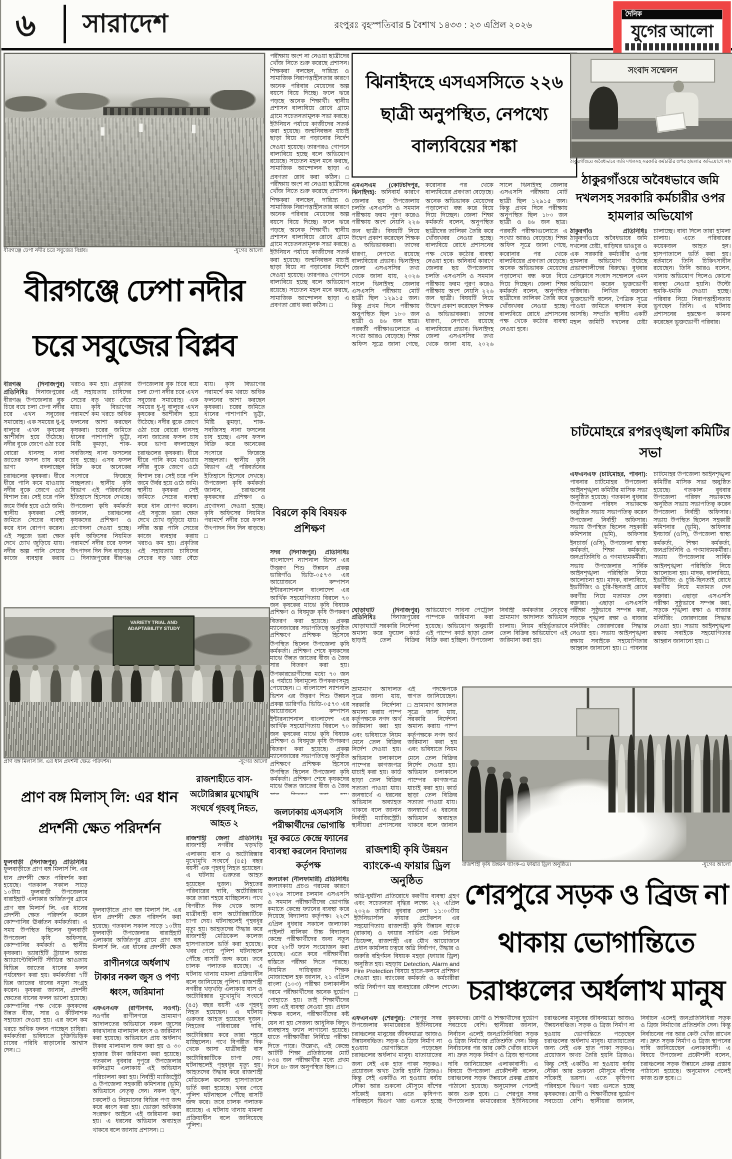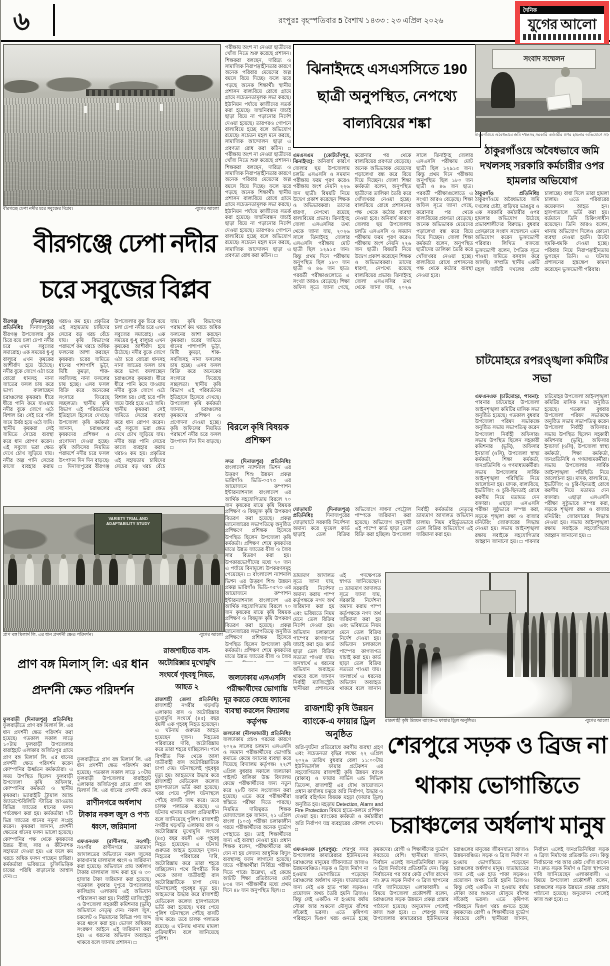--- a/index.html
+++ b/index.html
@@ -6,21 +6,21 @@
   .page{position:relative;width:610px;height:966px;margin:0 auto;background:#fcfcf9;
         font-family:"Liberation Sans",sans-serif;color:#161616;overflow:hidden;
         border-left:1px solid #8a8a82;border-right:1px solid #b5b5ad;}
   .abs{position:absolute;}
   
   .hdr{position:absolute;left:0;top:0;width:610px;height:40px;border-bottom:2px solid #0a0a0a;background:#fcfcf9;}
   .pagenum{position:absolute;left:12px;top:1px;font-size:26px;font-weight:bold;}
   .hdr-div{position:absolute;left:52px;top:4px;width:2px;height:32px;background:#0a0a0a;}
   .section{position:absolute;left:68px;top:4px;font-size:21px;font-weight:bold;letter-spacing:.5px;}
   .dateline-top{position:absolute;left:252px;top:15px;width:216px;text-align:center;font-size:7.5px;color:#222;}
-  .masthead{position:absolute;right:2px;top:1px;width:84px;height:37px;border:5px solid #ef4444;background:#fff;overflow:hidden;}
+  .masthead{position:absolute;right:2px;top:1px;width:84px;height:37px;border:7px solid #ef4444;background:#fff;overflow:hidden;}
   .mast-top{height:8px;background:#0a0a0a;color:#fff;font-size:5.5px;line-height:8px;padding-left:3px;font-weight:bold;}
   .mast-title{font-size:14px;font-weight:bold;text-align:center;line-height:20px;letter-spacing:-.5px;}
   .mast-tag{height:6px;background:repeating-linear-gradient(90deg,#333 0 3px,transparent 3px 5px);margin:0 3px;}
   
   .tiny{font-size:5px;line-height:6.3px;text-align:justify;color:#1c1c1c;overflow:hidden;
         -webkit-text-size-adjust:none;}
   .tiny b{font-weight:bold;}
   .cols2{column-count:2;column-gap:5px;}
   .cols3{column-count:3;column-gap:5px;}
   .cols4{column-count:4;column-gap:5px;}
@@ -89,61 +89,62 @@
   .photoF .crowd i:nth-child(4n){background:#5b5b52;height:94%;}
 </style>
 </head>
 <body>
 
 <div class="page">
 
   <div class="hdr">
     <div class="pagenum">৬</div>
     <div class="hdr-div"></div>
+    <div class="section">সারাদেশ</div>
     <div class="dateline-top">রংপুরঃ বৃহস্পতিবার 5 বৈশাখ ১৪৩৩ : ২৩ এপ্রিল ২০২৬</div>
     <div class="masthead">
       <div class="mast-top">দৈনিক</div>
       <div class="mast-title">যুগের আলো</div>
       <div class="mast-tag"></div>
     </div>
   </div>
 
   <div class="abs photoA">
     <div class="trees"></div>
     <div class="bridge"></div>
     <div class="field"></div>
     <div class="flag" style="left:37%;top:38%;"></div>
     <div class="flag" style="left:52%;top:36%;"></div>
     <div class="flag" style="left:72%;top:37%;"></div>
   </div>
   <div class="abs cap" style="left:2px;top:206px;width:216px;">
     <span>বীরগঞ্জে ঢেপা নদীর চরে সবুজের বিপ্লব।</span>
     <span>-যুগের আলো</span>
   </div>
-  <div class="abs hl" style="left:0;top:218px;width:222px;height:96px;font-size:25px;line-height:46px;letter-spacing:-1px;padding-left:13px;">বীরগঞ্জে ঢেপা নদীর চরে সবুজের বিপ্লব</div>
+  <div class="abs hl" style="left:0;top:218px;width:222px;height:96px;font-size:25px;line-height:46px;letter-spacing:-1px;">বীরগঞ্জে ঢেপা নদীর চরে সবুজের বিপ্লব</div>
   <div class="abs tiny cols4" style="left:2px;top:318px;width:218px;height:186px;">
     <b>বীরগঞ্জ (দিনাজপুর) প্রতিনিধিঃ</b>
     <span>দিনাজপুরের বীরগঞ্জ উপজেলার বুক চিরে বয়ে চলা ঢেপা নদীর চরে এখন সবুজের সমারোহ। এক সময়ের ধু-ধু বালুচর এখন কৃষকের আশীর্বাদ হয়ে উঠেছে। নদীর বুকে জেগে ওঠা চরে বোরো ধানসহ নানা জাতের ফসল চাষ করে ভাগ্য বদলাচ্ছেন চরাঞ্চলের কৃষকরা। ধীরে ধীরে পানি কমে যাওয়ায় নদীর বুকে জেগে ওঠে বিশাল চর। সেই চরে পলি জমে উর্বর হয়ে ওঠে জমি। স্থানীয় কৃষকরা সেই জমিতে সেচের ব্যবস্থা করে ধান রোপণ করেন। এই সবুজে ভরা ক্ষেত দেখে চোখ জুড়িয়ে যায়। নদীর অল্প পানি সেচের কাজে ব্যবহার করায় খরচও কম হয়। প্রকৃতির এই সহায়তায় চাষিদের সেচের বড় খরচ বেঁচে যায়। কৃষি বিভাগের পরামর্শে কম খরচে অধিক ফলনের আশা করছেন কৃষকরা। চরের জমিতে ধানের পাশাপাশি ভুট্টা, মিষ্টি কুমড়া, শাক-সবজিসহ নানা ফসলের চাষ হচ্ছে। এসব ফসল বিক্রি করে অনেকের সংসারে ফিরেছে সচ্ছলতা। স্থানীয় কৃষি বিভাগ এই পরিবর্তনের ইতিহাসে হিসেবে দেখছে। উপজেলা কৃষি কর্মকর্তা জানান, চরাঞ্চলের কৃষকদের প্রশিক্ষণ ও প্রণোদনা দেওয়া হচ্ছে। কৃষি অফিসের নিয়মিত পরামর্শে নদীর চরে ফসল উৎপাদন দিন দিন বাড়ছে। □</span>
     <span>দিনাজপুরের বীরগঞ্জ উপজেলার বুক চিরে বয়ে চলা ঢেপা নদীর চরে এখন সবুজের সমারোহ। এক সময়ের ধু-ধু বালুচর এখন কৃষকের আশীর্বাদ হয়ে উঠেছে। নদীর বুকে জেগে ওঠা চরে বোরো ধানসহ নানা জাতের ফসল চাষ করে ভাগ্য বদলাচ্ছেন চরাঞ্চলের কৃষকরা। ধীরে ধীরে পানি কমে যাওয়ায় নদীর বুকে জেগে ওঠে বিশাল চর। সেই চরে পলি জমে উর্বর হয়ে ওঠে জমি। স্থানীয় কৃষকরা সেই জমিতে সেচের ব্যবস্থা করে ধান রোপণ করেন। এই সবুজে ভরা ক্ষেত দেখে চোখ জুড়িয়ে যায়। নদীর অল্প পানি সেচের কাজে ব্যবহার করায় খরচও কম হয়। প্রকৃতির এই সহায়তায় চাষিদের সেচের বড় খরচ বেঁচে যায়। কৃষি বিভাগের পরামর্শে কম খরচে অধিক ফলনের আশা করছেন কৃষকরা। চরের জমিতে ধানের পাশাপাশি ভুট্টা, মিষ্টি কুমড়া, শাক-সবজিসহ নানা ফসলের চাষ হচ্ছে। এসব ফসল বিক্রি করে অনেকের সংসারে ফিরেছে সচ্ছলতা। স্থানীয় কৃষি বিভাগ এই পরিবর্তনের ইতিহাসে হিসেবে দেখছে। উপজেলা কৃষি কর্মকর্তা জানান, চরাঞ্চলের কৃষকদের প্রশিক্ষণ ও প্রণোদনা দেওয়া হচ্ছে। কৃষি অফিসের নিয়মিত পরামর্শে নদীর চরে ফসল উৎপাদন দিন দিন বাড়ছে। □</span>
   </div>
 
   <div class="abs" style="left:224px;top:44px;width:66px;height:624px;overflow:hidden;">
     <div class="tiny" style="height:366px;">
       <span>পরীক্ষায় অংশ না নেওয়া ছাত্রীদের খোঁজ নিতে শুরু করেছে প্রশাসন। শিক্ষকরা বলছেন, দারিদ্র্য ও সামাজিক নিরাপত্তাহীনতার কারণে অনেক পরিবার মেয়েদের অল্প বয়সে বিয়ে দিচ্ছে। ফলে ঝরে পড়ছে অনেক শিক্ষার্থী। স্থানীয় প্রশাসন বাল্যবিয়ে রোধে গ্রামে গ্রামে সচেতনতামূলক সভা করছে। ইউনিয়ন পর্যায়ে কাজীদের সতর্ক করা হয়েছে। জন্মনিবন্ধন যাচাই ছাড়া বিয়ে না পড়ানোর নির্দেশ দেওয়া হয়েছে। তারপরও গোপনে বাল্যবিয়ে হচ্ছে বলে অভিযোগ রয়েছে। সচেতন মহল মনে করছে, সামাজিক আন্দোলন ছাড়া এ প্রবণতা রোধ করা কঠিন। □</span>
       <span>পরীক্ষায় অংশ না নেওয়া ছাত্রীদের খোঁজ নিতে শুরু করেছে প্রশাসন। শিক্ষকরা বলছেন, দারিদ্র্য ও সামাজিক নিরাপত্তাহীনতার কারণে অনেক পরিবার মেয়েদের অল্প বয়সে বিয়ে দিচ্ছে। ফলে ঝরে পড়ছে অনেক শিক্ষার্থী। স্থানীয় প্রশাসন বাল্যবিয়ে রোধে গ্রামে গ্রামে সচেতনতামূলক সভা করছে। ইউনিয়ন পর্যায়ে কাজীদের সতর্ক করা হয়েছে। জন্মনিবন্ধন যাচাই ছাড়া বিয়ে না পড়ানোর নির্দেশ দেওয়া হয়েছে। তারপরও গোপনে বাল্যবিয়ে হচ্ছে বলে অভিযোগ রয়েছে। সচেতন মহল মনে করছে, সামাজিক আন্দোলন ছাড়া এ প্রবণতা রোধ করা কঠিন। □</span>
     </div>
     <div class="hl" style="height:42px;font-size:8.5px;line-height:13px;margin:3px 0;font-family:Liberation Serif, serif;">বিরলে কৃষি বিষয়ক প্রশিক্ষণ</div>
     <div class="tiny" style="height:204px;">
       <b>সদর (দিনাজপুর) প্রতিনিধিঃ</b>
       <span>বাংলাদেশ ন্যাশনাল ভিশন এর উত্তরণ শিশু উন্নয়ন প্রকল্প ভারিগাঁও ভিডি-০৫৭৩ এর আয়োজনে কম্পাশন ইন্টারন্যাশনাল বাংলাদেশ এর আর্থিক সহযোগিতায় বিরলে ৭০ জন কৃষকের মাঝে কৃষি বিষয়ক প্রশিক্ষণ ও বিষমুক্ত কৃষি উপকরণ বিতরণ করা হয়েছে। প্রকল্প ম্যানেজারের সভাপতিত্বে অনুষ্ঠিত প্রশিক্ষণে প্রশিক্ষক হিসেবে উপস্থিত ছিলেন উপজেলা কৃষি কর্মকর্তা। প্রশিক্ষণ শেষে কৃষকদের মাঝে উন্নত জাতের বীজ ও জৈব সার বিতরণ করা হয়। উপকারভোগীদের মধ্যে ৭০ জন এ পর্যায়ে বিনামূল্যে উপকরণসমূহ পেয়েছেন। □</span>
       <span>বাংলাদেশ ন্যাশনাল ভিশন এর উত্তরণ শিশু উন্নয়ন প্রকল্প ভারিগাঁও ভিডি-০৫৭৩ এর আয়োজনে কম্পাশন ইন্টারন্যাশনাল বাংলাদেশ এর আর্থিক সহযোগিতায় বিরলে ৭০ জন কৃষকের মাঝে কৃষি বিষয়ক প্রশিক্ষণ ও বিষমুক্ত কৃষি উপকরণ বিতরণ করা হয়েছে। প্রকল্প ম্যানেজারের সভাপতিত্বে অনুষ্ঠিত প্রশিক্ষণে প্রশিক্ষক হিসেবে উপস্থিত ছিলেন উপজেলা কৃষি কর্মকর্তা। প্রশিক্ষণ শেষে কৃষকদের মাঝে উন্নত জাতের বীজ ও জৈব সার বিতরণ করা হয়। উপকারভোগীদের মধ্যে ৭০ জন এ পর্যায়ে বিনামূল্যে উপকরণসমূহ পেয়েছেন। □</span>
     </div>
   </div>
 
-  <div class="abs hl" style="left:292px;top:44px;width:178px;height:102px;border:1.5px solid #0a0a0a;font-size:14.5px;line-height:27px;padding:0 4px;background:#fdfdfa;">ঝিনাইদহে এসএসসিতে 190 ছাত্রী অনুপস্থিত, নেপথ্যে বাল্যবিয়ের শঙ্কা</div>
+  <div class="abs hl" style="left:292px;top:44px;width:178px;height:102px;border:1.5px solid #0a0a0a;font-size:14.5px;line-height:27px;padding:0 4px;background:#fdfdfa;">ঝিনাইদহে এসএসসিতে ২২৬ ছাত্রী অনুপস্থিত, নেপথ্যে বাল্যবিয়ের শঙ্কা</div>
   <div class="abs tiny cols3" style="left:292px;top:152px;width:180px;height:272px;">
     <b>এমএসএম (কোটচাঁদপুর, ঝিনাইদহ):</b>
     <span>অনিবার্য কারণে জেলার ছয় উপজেলায় চলতি এসএসসি ও সমমান পরীক্ষায় ফরম পূরণ করেও পরীক্ষায় অংশ নেয়নি ২২৬ জন ছাত্রী। বিষয়টি নিয়ে উদ্বেগ প্রকাশ করেছেন শিক্ষক ও অভিভাবকরা। তাদের ধারণা, নেপথ্যে রয়েছে বাল্যবিয়ের প্রভাব। ঝিনাইদহ জেলা এসএসসির তথ্য থেকে জানা যায়, ২০২৬ সালে ঝিনাইদহ জেলার এসএসসি পরীক্ষায় মোট ছাত্রী ছিল ১২৯১৫ জন। কিন্তু প্রথম দিনে পরীক্ষায় অনুপস্থিত ছিল ১৮০ জন ছাত্রী ও ৪৬ জন ছাত্র। পরবর্তী পরীক্ষাগুলোতে এ সংখ্যা আরও বেড়েছে। শিক্ষা অফিস সূত্রে জানা গেছে, করোনার পর থেকে বাল্যবিয়ের প্রবণতা বেড়েছে। অনেক অভিভাবক মেয়েদের পড়ালেখা বন্ধ করে বিয়ে দিয়ে দিচ্ছেন। জেলা শিক্ষা কর্মকর্তা বলেন, অনুপস্থিত ছাত্রীদের তালিকা তৈরি করে খোঁজখবর নেওয়া হচ্ছে। বাল্যবিয়ে রোধে প্রশাসনের পক্ষ থেকে কঠোর ব্যবস্থা নেওয়া হবে।</span>
     <span>অনিবার্য কারণে জেলার ছয় উপজেলায় চলতি এসএসসি ও সমমান পরীক্ষায় ফরম পূরণ করেও পরীক্ষায় অংশ নেয়নি ২২৬ জন ছাত্রী। বিষয়টি নিয়ে উদ্বেগ প্রকাশ করেছেন শিক্ষক ও অভিভাবকরা। তাদের ধারণা, নেপথ্যে রয়েছে বাল্যবিয়ের প্রভাব। ঝিনাইদহ জেলা এসএসসির তথ্য থেকে জানা যায়, ২০২৬ সালে ঝিনাইদহ জেলার এসএসসি পরীক্ষায় মোট ছাত্রী ছিল ১২৯১৫ জন। কিন্তু প্রথম দিনে পরীক্ষায় অনুপস্থিত ছিল ১৮০ জন ছাত্রী ও ৪৬ জন ছাত্র। পরবর্তী পরীক্ষাগুলোতে এ সংখ্যা আরও বেড়েছে। শিক্ষা অফিস সূত্রে জানা গেছে, করোনার পর থেকে বাল্যবিয়ের প্রবণতা বেড়েছে। অনেক অভিভাবক মেয়েদের পড়ালেখা বন্ধ করে বিয়ে দিয়ে দিচ্ছেন। জেলা শিক্ষা কর্মকর্তা বলেন, অনুপস্থিত ছাত্রীদের তালিকা তৈরি করে খোঁজখবর নেওয়া হচ্ছে। বাল্যবিয়ে রোধে প্রশাসনের পক্ষ থেকে কঠোর ব্যবস্থা নেওয়া হবে।</span>
   </div>
 
   <div class="abs photoR1">
     <div class="banner">সংবাদ সম্মেলন</div>
     <div class="burqa"></div>
     <div class="head"></div>

